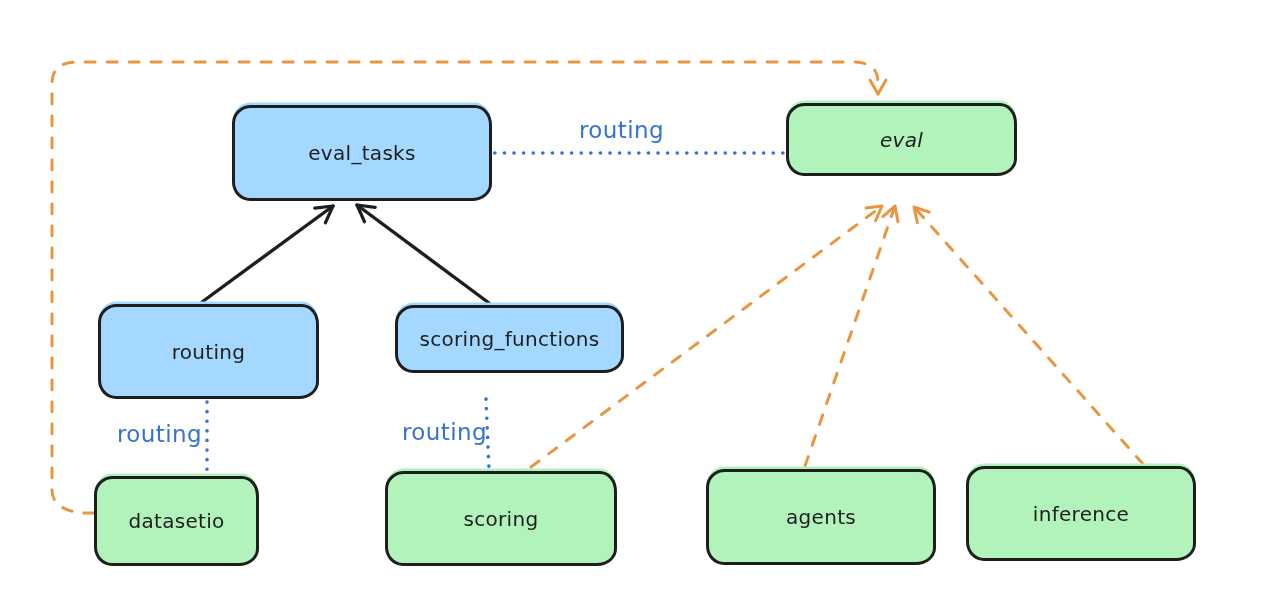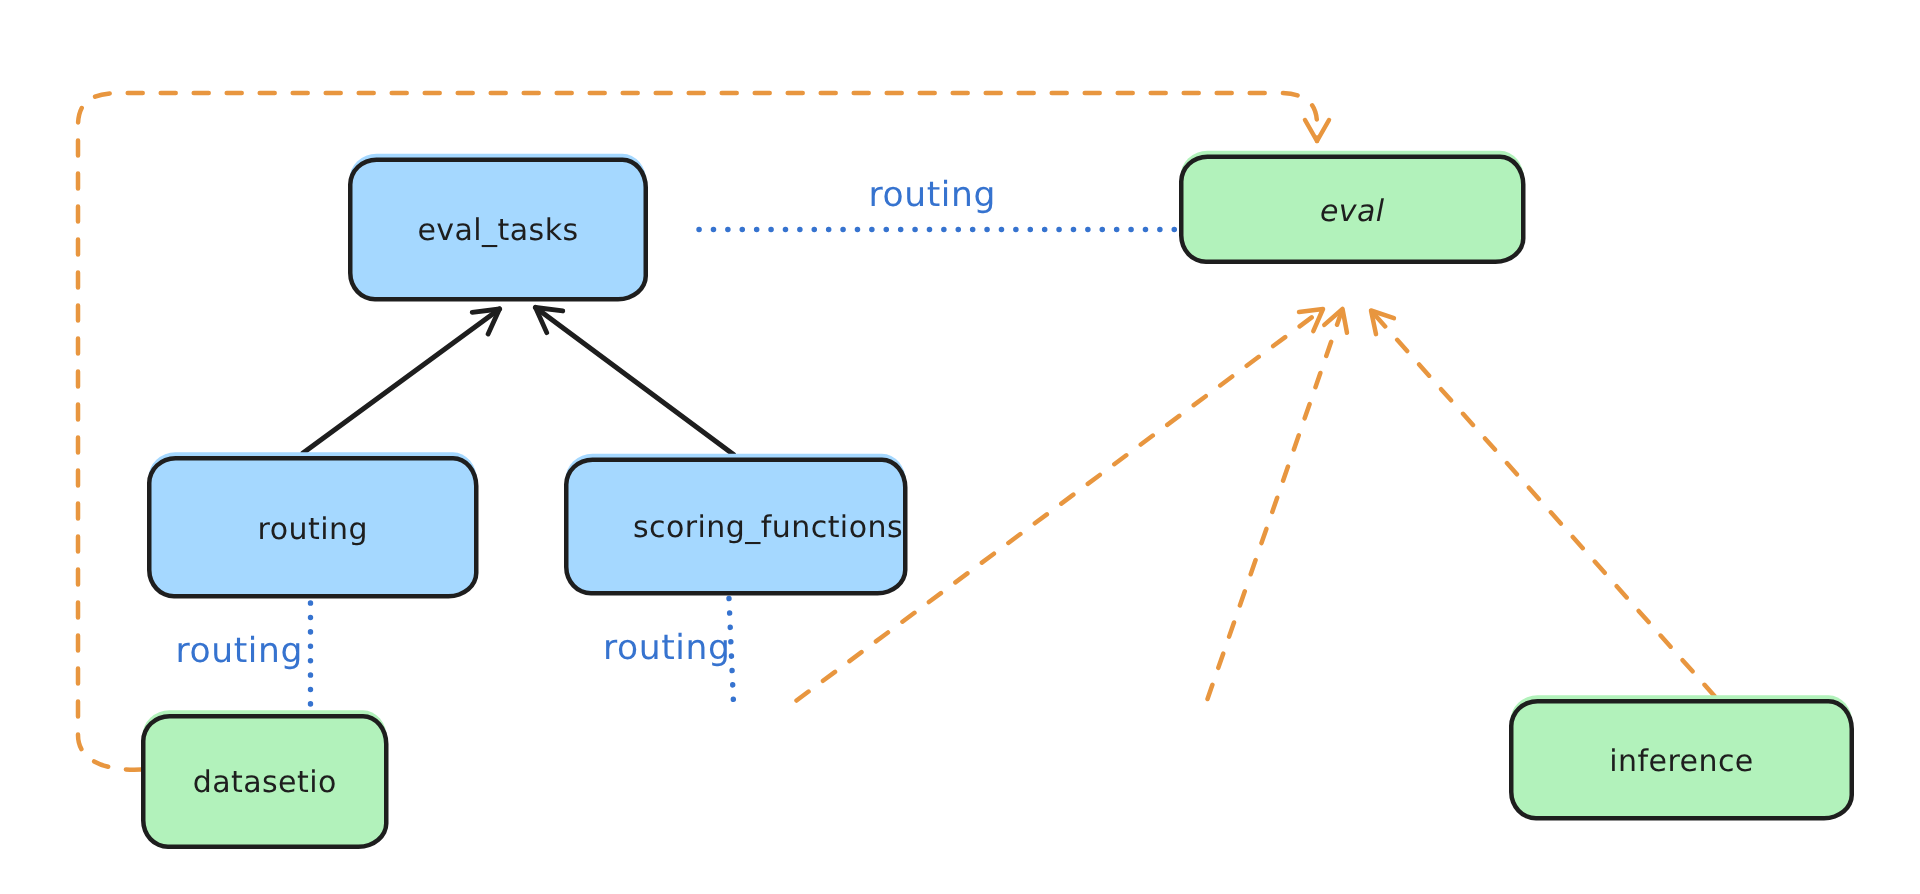--- a/index.html
+++ b/index.html
@@ -33,28 +33,28 @@
     position:absolute;display:flex;align-items:center;justify-content:center;
     border:3px solid var(--node-border);
     border-radius:19px 17px 20px 18px / 18px 20px 17px 19px;
     color:var(--label-text);
     font-size:20px;letter-spacing:.3px;
     box-sizing:border-box;
   }
   .blue{background:var(--node-blue-fill);box-shadow:0 -3.5px 0 -1px var(--node-blue-fill);}
   .green{background:var(--node-green-fill);box-shadow:0 -3.5px 0 -1px var(--node-green-fill);}
 
-  .n0{left:232px;top:105px;width:200px;height:96px;align-items:center;}
+  .n0{left:232px;top:105px;width:260px;height:96px;align-items:center;}
   .n1{left:786px;top:103px;width:231px;height:73px;font-style:italic;}
   .n2{left:98px;top:304px;width:221px;height:95px;}
-  .n3{left:376px;top:305px;width:229px;height:92px;justify-content:flex-end;}
+  .n3{left:395px;top:305px;width:229px;height:68px;}
   .n4{left:94px;top:476px;width:165px;height:90px;}
   .n5{left:385px;top:471px;width:232px;height:95px;}
   .n6{left:706px;top:469px;width:230px;height:96px;}
-  .n7{left:1006px;top:466px;width:230px;height:81px;}
+  .n7{left:966px;top:466px;width:230px;height:95px;}
 
   
   .routing{
     position:absolute;color:var(--edge-blue);
     font-size:23px;font-weight:400;letter-spacing:.4px;
   }
   .r1{left:579px;top:117px;}
   .r2{left:117px;top:421px;}
   .r3{left:402px;top:419px;}
 </style>
@@ -94,20 +94,26 @@
   </div>
   <div class="node blue n2">
     <span>routing</span>
   </div>
   <div class="node blue n3">
     <span>scoring_functions</span>
   </div>
   <div class="node green n4">
     <span>datasetio</span>
   </div>
+  <div class="node green n5">
+    <span>scoring</span>
+  </div>
+  <div class="node green n6">
+    <span>agents</span>
+  </div>
   <div class="node green n7">
     <span>inference</span>
   </div>
 
   <span class="routing r1">routing</span>
   <span class="routing r2">routing</span>
   <span class="routing r3">routing</span>
 
 </div>
 

